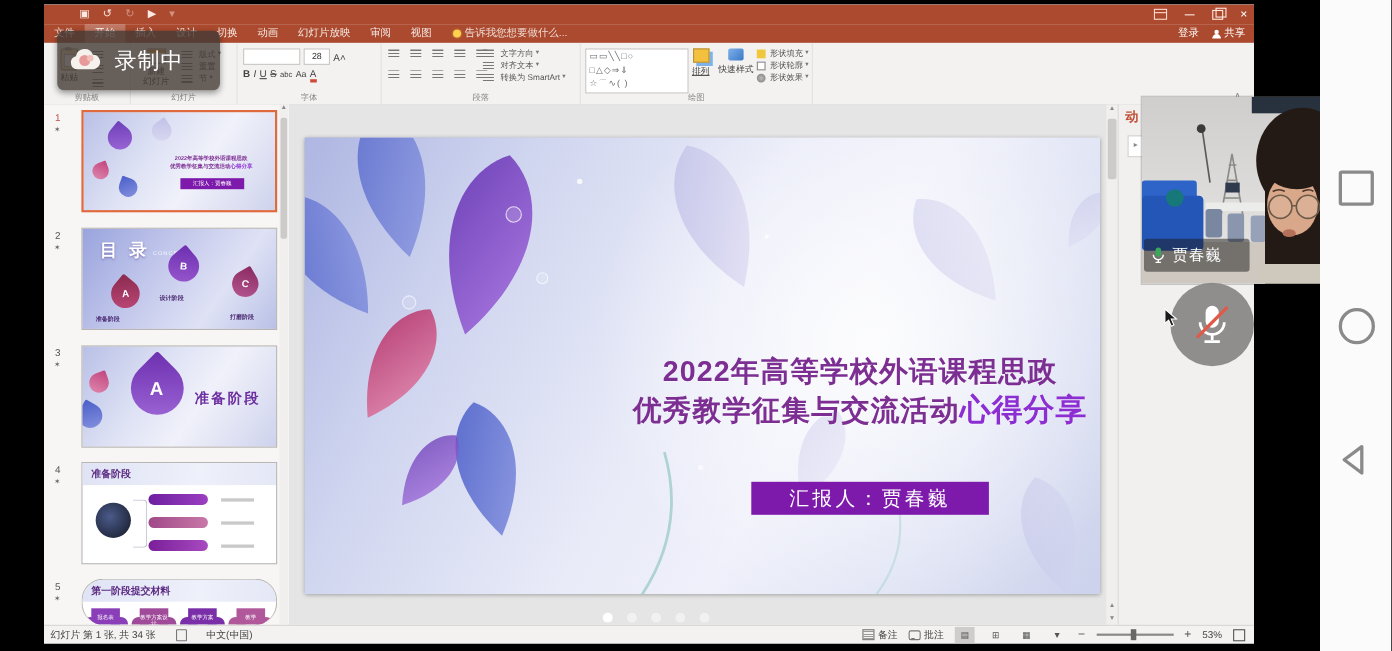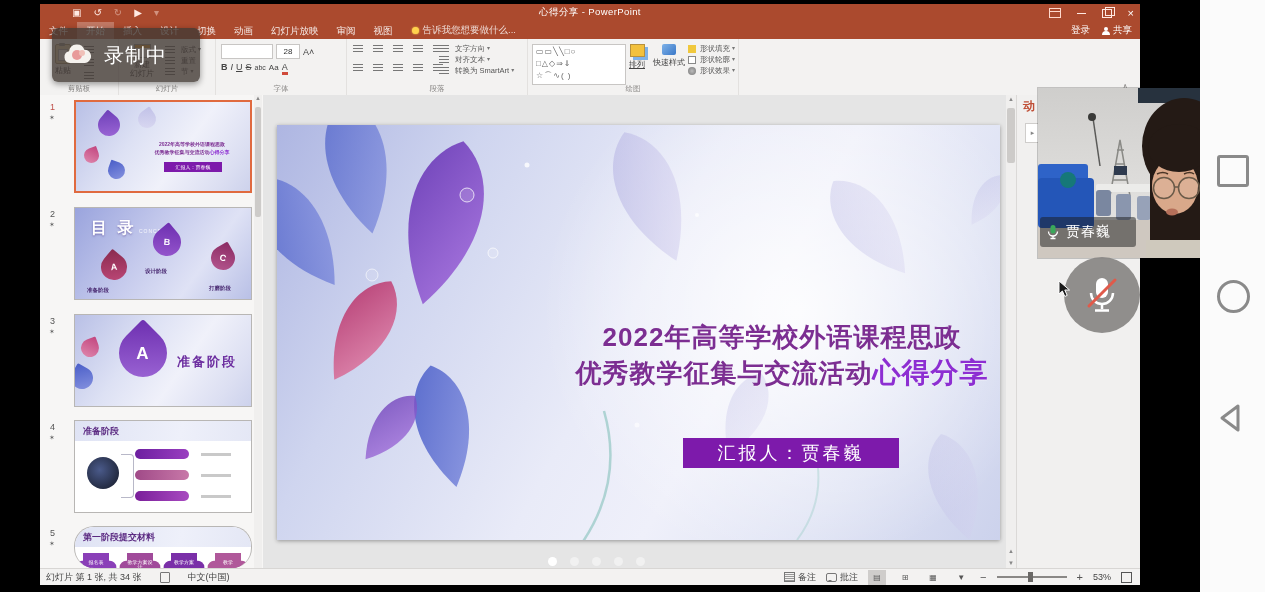--- a/index.html
+++ b/index.html
@@ -146,21 +146,20 @@
   <div class="abs ppt">
 
     <div class="abs titlebar">
       <div class="abs qat">
         <span>▣</span>
         <span>↺</span>
         <span class="dim">↻</span>
         <span>▶</span>
         <span class="dim">▾</span>
       </div>
-      <div class="abs win-title">心得分享 - PowerPoint</div>
       <div class="abs winctl">
         <div class="ic-ribopt"></div>
         <div class="ic-min"></div>
         <div class="ic-restore"></div>
         <div class="ic-close">×</div>
       </div>
     </div>
 
     <div class="abs tabsrow">
       <span class="tab">文件</span>

